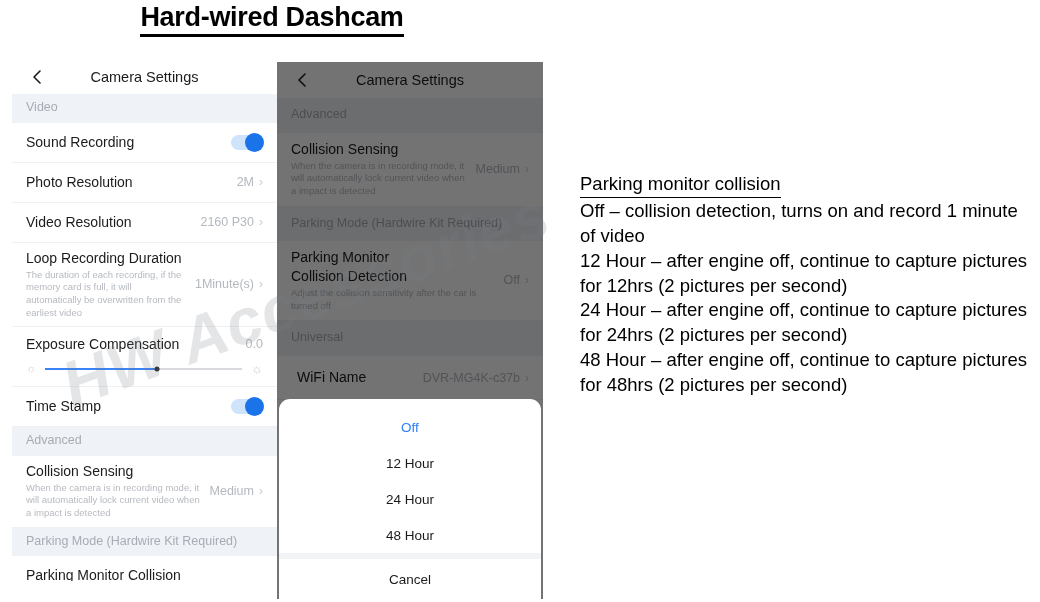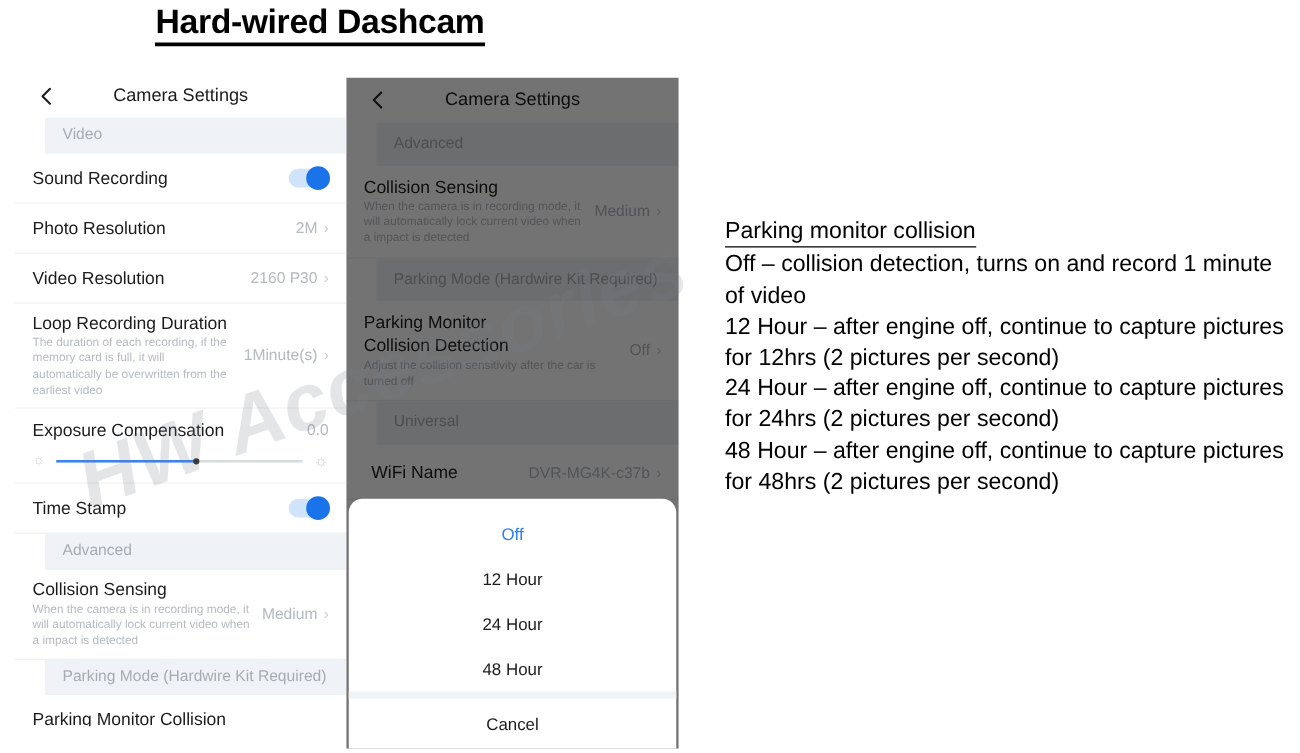--- a/index.html
+++ b/index.html
@@ -12,21 +12,21 @@
     height: 602px;
     position: relative;
     overflow: hidden;
     font-family: "Liberation Sans", sans-serif;
     -webkit-font-smoothing: antialiased;
   }
 
   
   .page-title {
     position: absolute;
-    left: 0; top: 2px;
+    left: 16px; top: 2px;
     width: 512px;
     text-align: center;
     font-size: 27px;
     font-weight: bold;
     color: #000000;
     letter-spacing: -0.3px;
   }
   .page-title .tt {
     display: inline-block;
     border-bottom: 3px solid #000;
@@ -76,21 +76,20 @@
     color: #1b1b1b;
   }
 
   
   .sec-head {
     background: #eff2f7;
     color: #a7acb4;
     font-size: 12.5px;
     padding: 7px 14px 8px 14px;
     line-height: 1.1;
-    margin-left: 24px;
   }
 
   
   .row {
     position: relative;
     padding: 0 14px;
     background: #fff;
     border-bottom: 1px solid #f0f0f0;
     display: flex;
     align-items: center;

